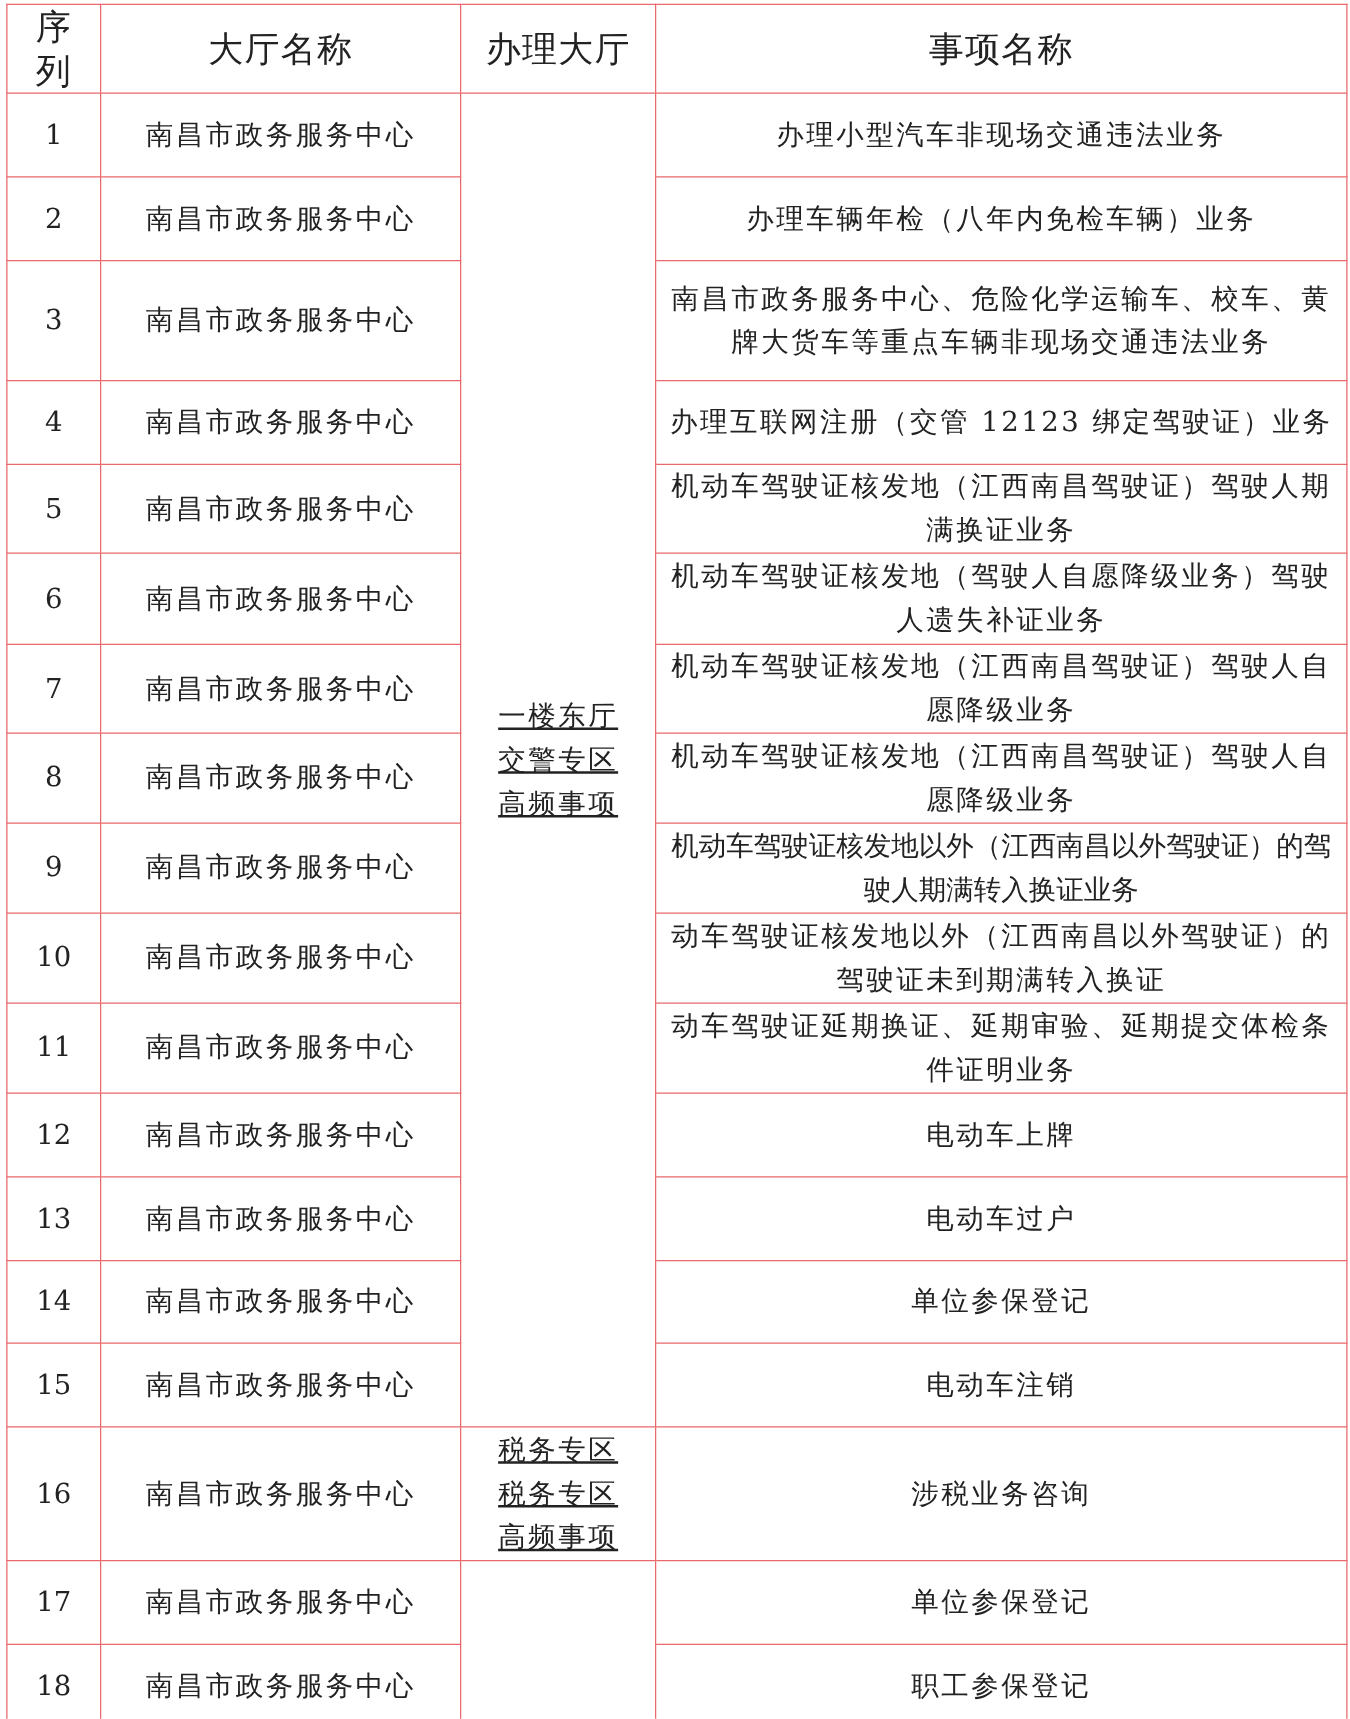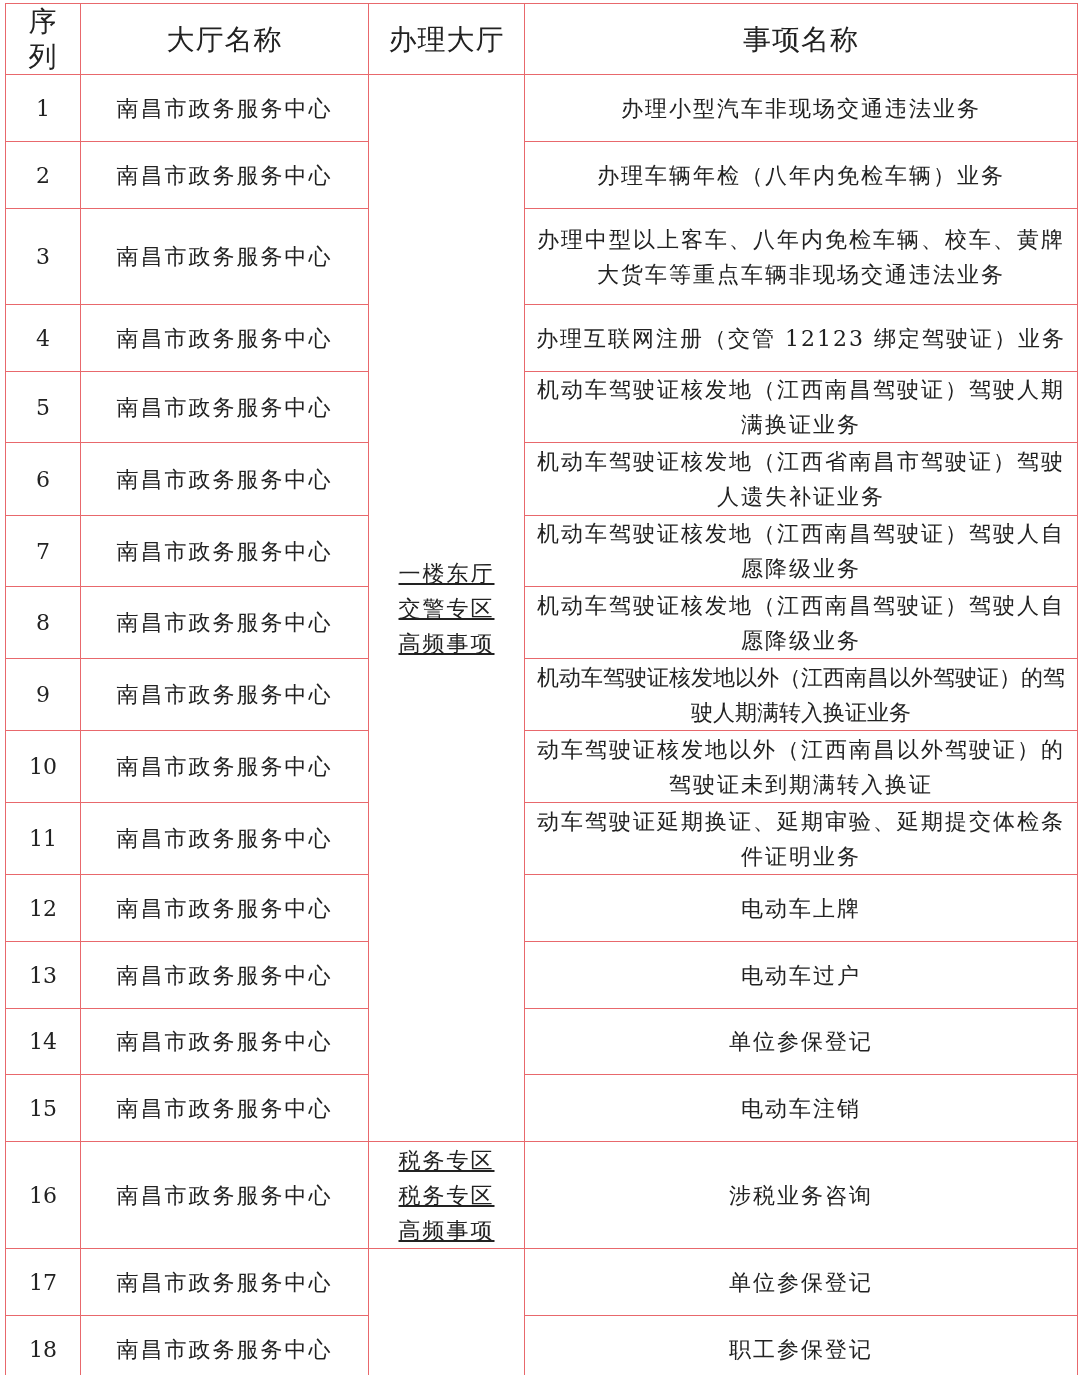--- a/index.html
+++ b/index.html
@@ -45,36 +45,36 @@
       <td class="item">办理小型汽车非现场交通违法业务</td>
     </tr>
     <tr style="height:67px">
       <td class="seq">2</td>
       <td>南昌市政务服务中心</td>
       <td class="item">办理车辆年检（八年内免检车辆）业务</td>
     </tr>
     <tr style="height:96px">
       <td class="seq">3</td>
       <td>南昌市政务服务中心</td>
-      <td class="item">办理中型以上客车、八年内免检车辆、校车、黄牌大货车等重点车辆非现场交通违法业务</td>
+      <td class="item">南昌市政务服务中心、危险化学运输车、校车、黄牌大货车等重点车辆非现场交通违法业务</td>
     </tr>
     <tr style="height:67px">
       <td class="seq">4</td>
       <td>南昌市政务服务中心</td>
       <td class="item">办理互联网注册（交管 12123 绑定驾驶证）业务</td>
     </tr>
     <tr style="height:71px">
       <td class="seq">5</td>
       <td>南昌市政务服务中心</td>
       <td class="item">机动车驾驶证核发地（江西南昌驾驶证）驾驶人期满换证业务</td>
     </tr>
     <tr style="height:73px">
       <td class="seq">6</td>
       <td>南昌市政务服务中心</td>
-      <td class="item">机动车驾驶证核发地（江西省南昌市驾驶证）驾驶人遗失补证业务</td>
+      <td class="item">机动车驾驶证核发地（驾驶人自愿降级业务）驾驶人遗失补证业务</td>
     </tr>
     <tr style="height:71px">
       <td class="seq">7</td>
       <td>南昌市政务服务中心</td>
       <td class="item">机动车驾驶证核发地（江西南昌驾驶证）驾驶人自愿降级业务</td>
     </tr>
     <tr style="height:72px">
       <td class="seq">8</td>
       <td>南昌市政务服务中心</td>
       <td class="item">机动车驾驶证核发地（江西南昌驾驶证）驾驶人自愿降级业务</td>

